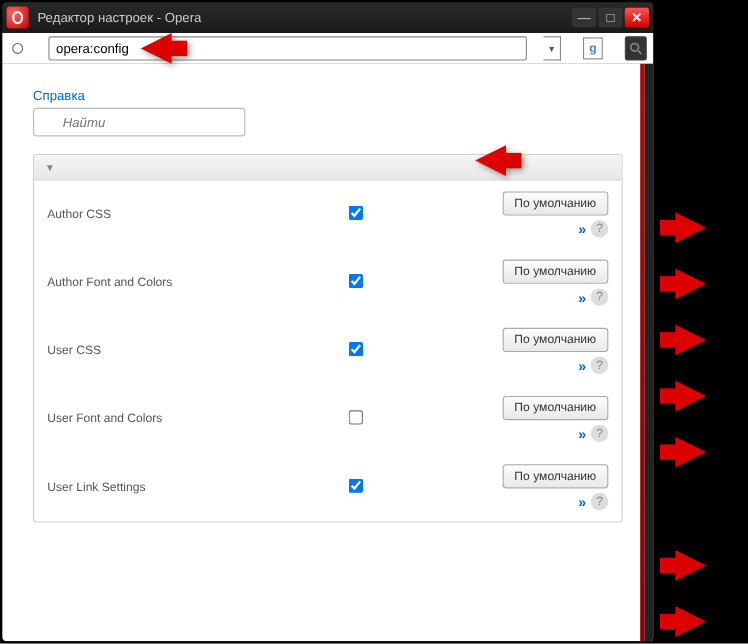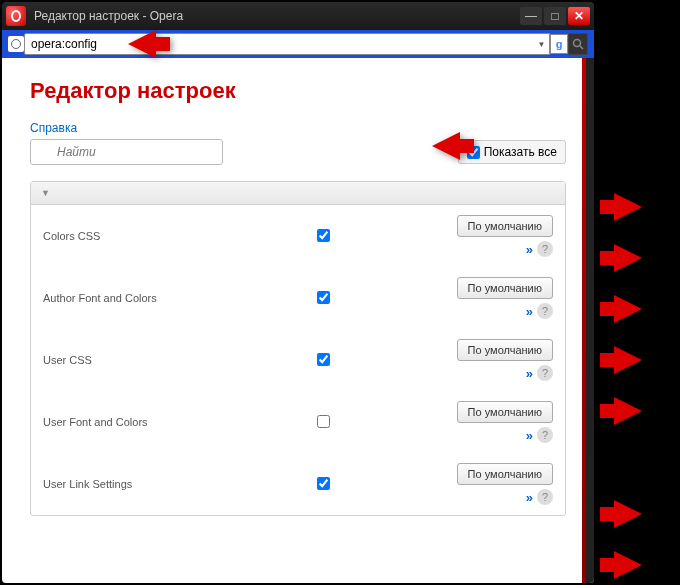--- a/index.html
+++ b/index.html
@@ -51,25 +51,25 @@
       border-radius: 2px;
       display: flex;
       align-items: center;
       justify-content: center;
       color: #ccc;
       font-size: 12px;
     }
     .win-btn.close { background: linear-gradient(#ff5555,#cc0000); color:#fff; font-weight:bold;}
     .addr-row {
       height: 28px;
-      background: #1d4ed8;
+      background: #ffffff;
       display: flex;
       align-items: center;
       padding: 2px 6px;
-      gap: 0;
+      gap: 20px;
     }
     .page-icon {
       width: 16px; height: 16px;
       background: #fff;
       border-radius: 2px;
       display: flex; align-items:center; justify-content:center;
     }
     .gear-sm { width:10px;height:10px;border:1px solid #666;border-radius:50%; position:relative;}
     .addr-input {
       flex: 1;
@@ -265,44 +265,39 @@
     </div>
     <div class="search-btn">
       <svg width="12" height="12" viewBox="0 0 12 12">
         <circle cx="5" cy="5" r="3.5" fill="none" stroke="#888" stroke-width="1.5"></circle>
         <line x1="8" y1="8" x2="11" y2="11" stroke="#888" stroke-width="1.5"></line>
       </svg>
     </div>
   </div>
 
   <div class="content">
-    <h1>Редактор настроек</h1>
     <a href="#" class="help-link">Справка</a>
 
     <div class="find-row">
       <div class="find-wrap">
         <svg class="find-icon" viewBox="0 0 14 14">
           <circle cx="6" cy="6" r="4" fill="none" stroke="#999" stroke-width="1.5"></circle>
           <line x1="9" y1="9" x2="13" y2="13" stroke="#999" stroke-width="1.5"></line>
         </svg>
         <input class="find-input" placeholder="Найти" style="">
       </div>
-      <label class="show-all">
-        <input type="checkbox" checked="" style="">
-        <span>Показать все</span>
-      </label>
     </div>
 
     
     <div class="section">
       <div class="section-header">
         <span class="tri">▼</span>
       </div>
       <div class="row">
-        <span class="row-label">Colors CSS</span>
+        <span class="row-label">Author CSS</span>
         <span class="row-ctrl"><input type="checkbox" checked="" style=""></span>
         <div class="row-actions">
           <button class="default-btn">По умолчанию</button>
           <div class="sub-icons">
             <span class="arrow-link">»</span>
             <span class="help-circle">?</span>
           </div>
         </div>
       </div>
       <div class="row">

